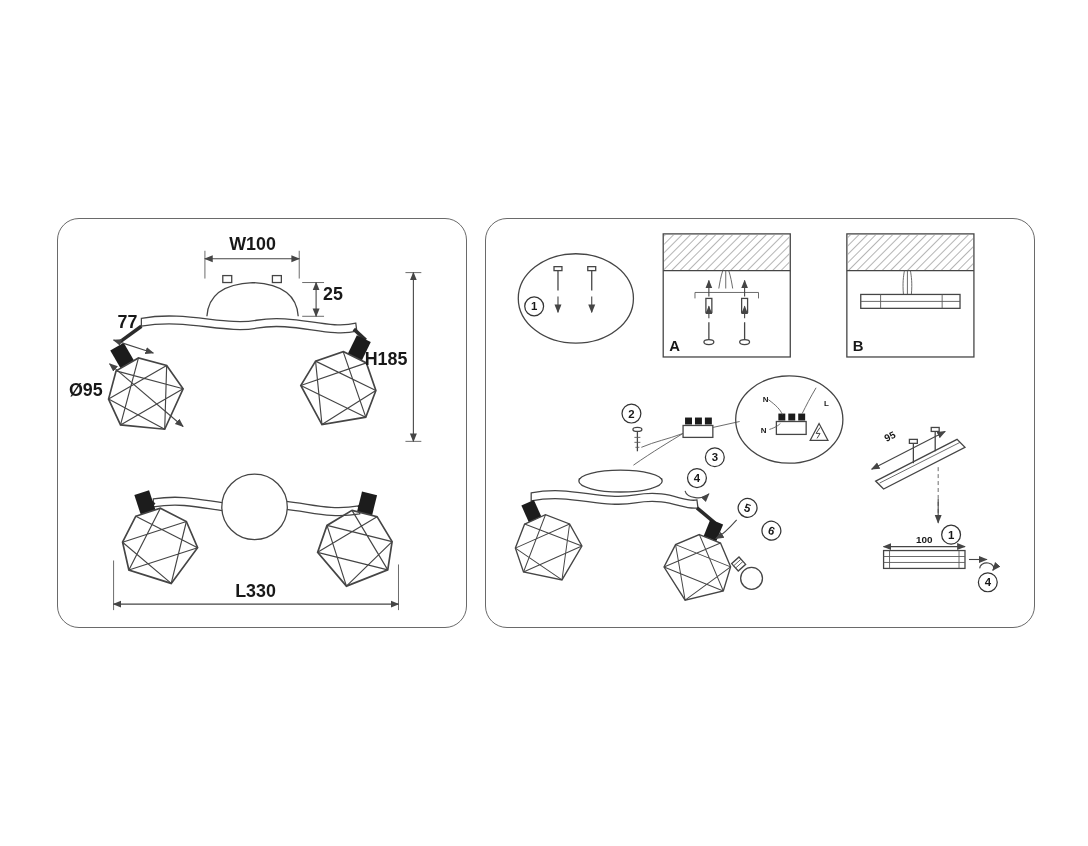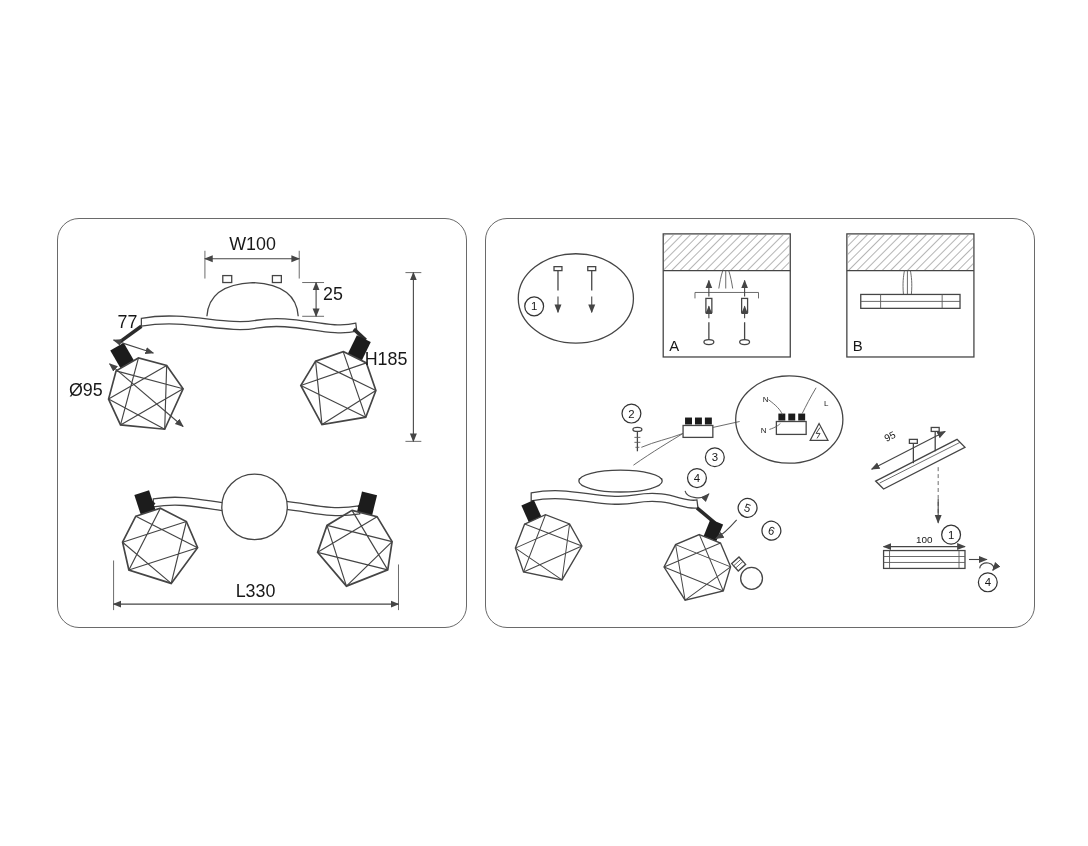--- a/index.html
+++ b/index.html
@@ -1,19 +1,19 @@
 <!DOCTYPE html>
 <html><head>
 <meta charset="utf-8">
 <style>
   html,body{margin:0;padding:0;background:#ffffff;}
   #stage{position:relative;width:1088px;height:846px;background:#ffffff;overflow:hidden;
          font-family:"Liberation Sans",sans-serif;}
   .panel{position:absolute;top:218px;height:410px;background:#fff;
-         border:1.6px solid #6a6a6a;border-radius:22px;box-sizing:border-box;}
+         border:1.6px solid #6a6a6a;border-radius:22px;box-sizing:border-box;font-weight:bold;}
   #panel-left{left:57px;width:410px;}
   #panel-right{left:485px;width:550px;}
   svg{display:block;}
   svg text{font-family:"Liberation Sans",sans-serif;fill:#181818;}
   .ln{fill:none;stroke:#454545;stroke-width:1.3;}
   .lnf{fill:#ffffff;stroke:#454545;stroke-width:1.3;}
   .dim{fill:none;stroke:#454545;stroke-width:1.1;}
   .thin{fill:none;stroke:#5a5a5a;stroke-width:0.9;}
   .arm{stroke:#2b2b2b;stroke-width:3.6;}
   .dk{fill:#1c1c1c;stroke:none;}

